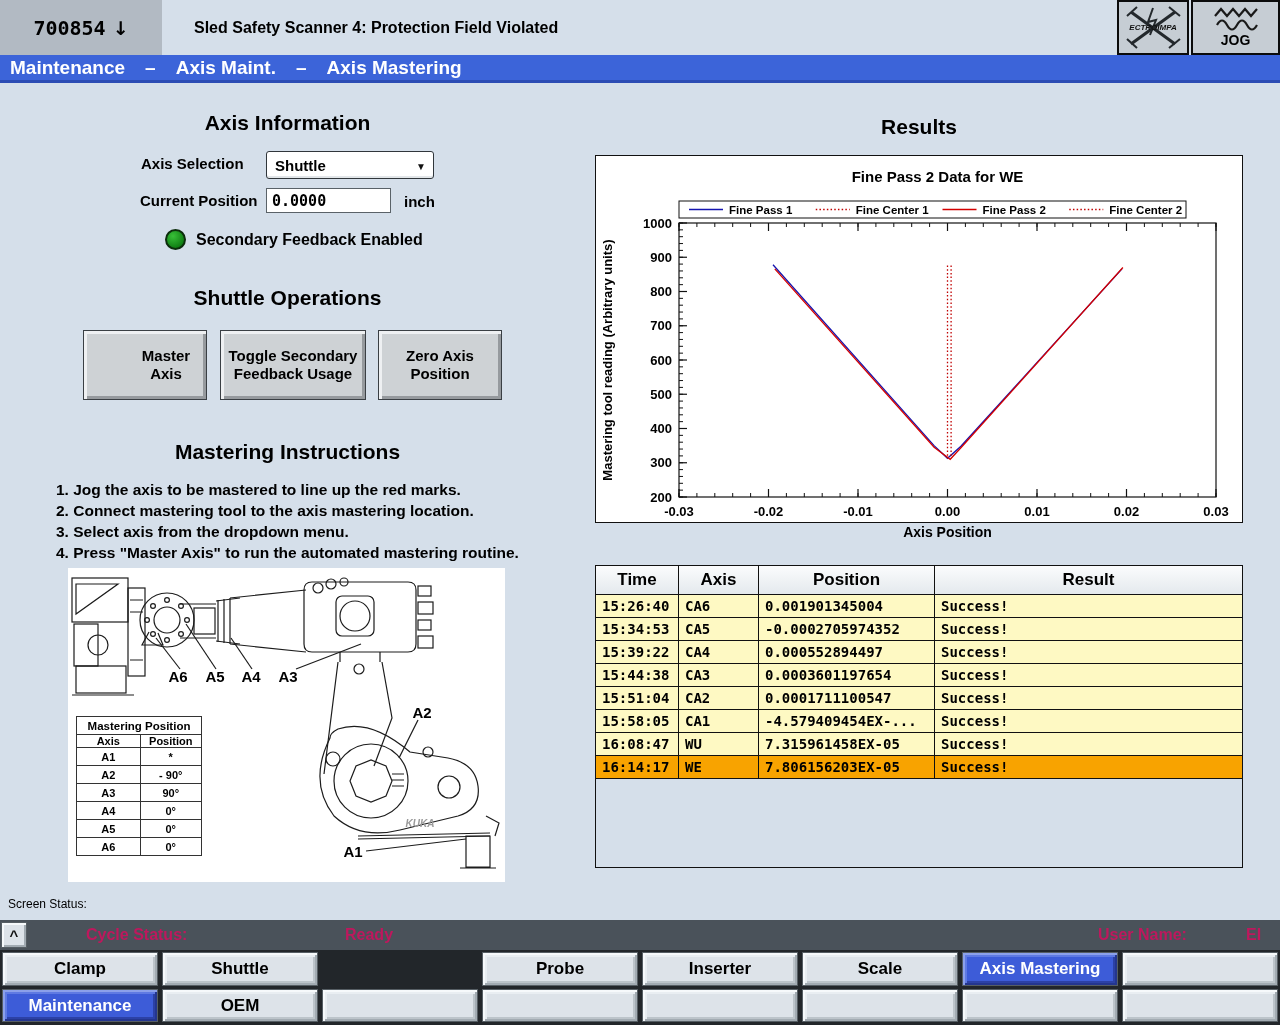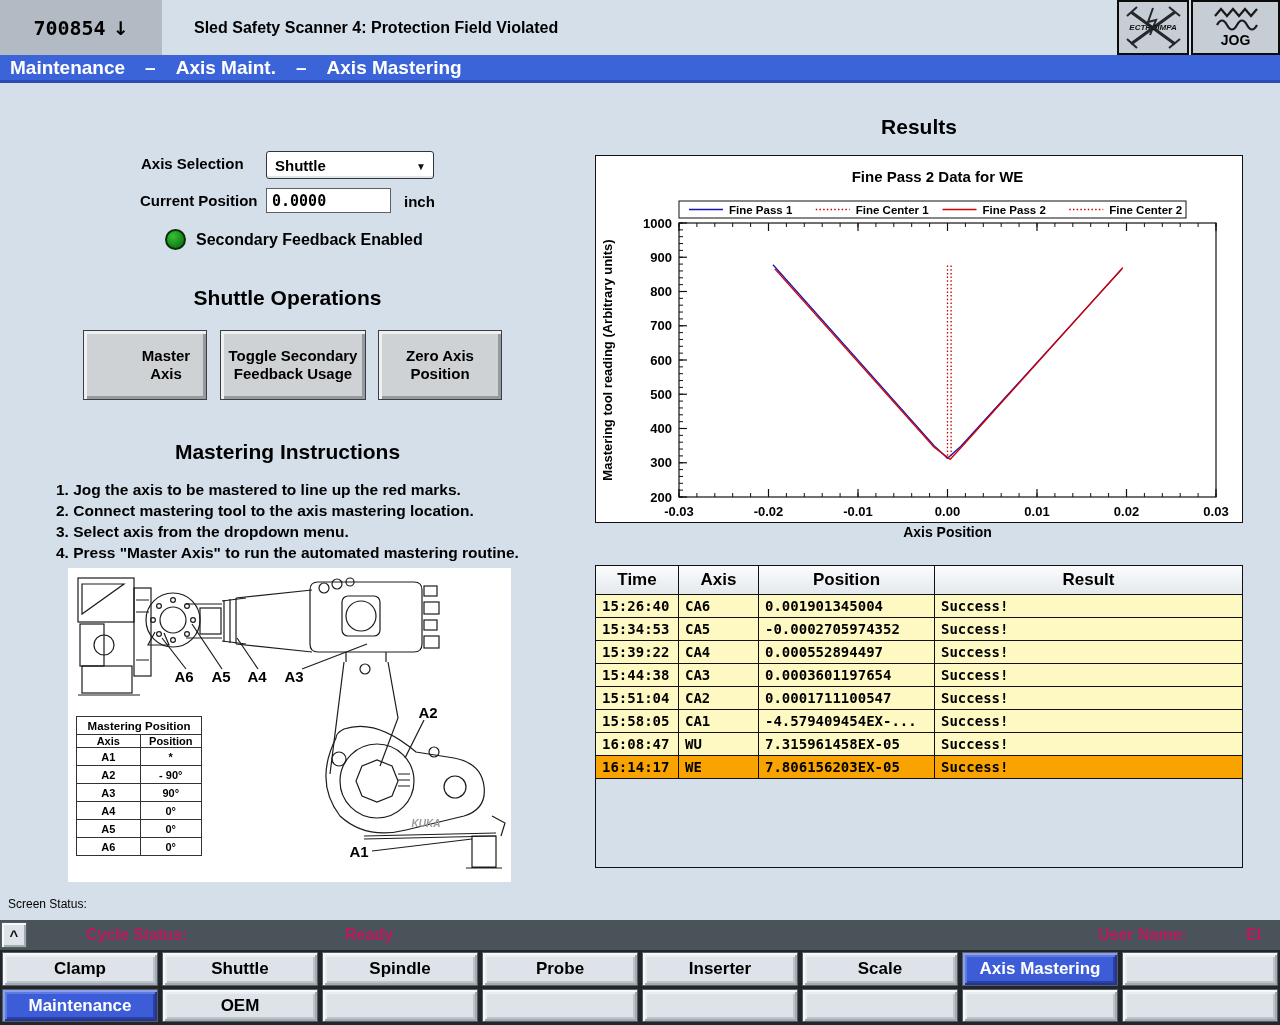--- a/index.html
+++ b/index.html
@@ -43,21 +43,21 @@
   .op-btn{position:absolute;top:330px;height:70px;background:#ced2d5;border:1px solid #3a3f44;
     box-shadow:inset 3px 3px 0 #eef0f2,inset -3px -3px 0 #969a9e;
     display:flex;align-items:center;justify-content:center;text-align:center;
     font:bold 15px "Liberation Sans",sans-serif;padding:0 6px;box-sizing:border-box;line-height:18px;}
   .op0{left:83px;width:124px;padding-left:48px;} .op1{left:220px;width:146px;} .op2{left:378px;width:124px;}
 
   #instrTitle{left:60px;top:440px;width:455px;}
   #instrList{position:absolute;left:56px;top:480px;width:475px;}
   #instrList p{margin:0 0 2px 0;font-weight:bold;font-size:15.5px;line-height:19px;}
 
-  #robotFig{position:absolute;left:68px;top:568px;width:437px;height:314px;background:#fff;padding-left:6px;}
+  #robotFig{position:absolute;left:68px;top:568px;width:437px;height:314px;background:#fff;}
   #masterTable{position:absolute;left:8px;top:148px;border-collapse:collapse;
     font:bold 11px "Liberation Sans",sans-serif;background:#fff;}
   #masterTable td,#masterTable th{border:1px solid #333;text-align:center;padding:0;}
   #masterTable .ttl{width:124px;height:17px;font-size:11.5px;}
   #masterTable td{height:17px;}
   #masterTable .ca{width:62px;} #masterTable .cp{width:60px;}
 
   
   #resultsTitle{left:595px;top:115px;width:648px;}
   #chartPanel{position:absolute;left:595px;top:155px;width:648px;height:368px;background:#fff;
@@ -130,20 +130,21 @@
   </div>
 
   <div class="nav" id="breadcrumb">
       <span>Maintenance</span>
       <span>–</span>
       <span>Axis Maint.</span>
       <span>–</span>
       <span>Axis Mastering</span>
     </div>
 
+  <div class="h-title" id="axisInfoTitle">Axis Information</div>
 
   <div class="flabel" style="left:141px;top:155px;">Axis Selection</div>
   <div class="dropdown">
     <span>Shuttle</span>
     <span class="sel-arrow">▼</span>
   </div>
 
   <div class="flabel" style="left:140px;top:192px;">Current Position</div>
   <input class="tinput" readonly="" value="0.0000" style="">
   <div class="flabel" style="left:404px;top:193px;">inch</div>
@@ -510,21 +511,20 @@
     <span>^</span>
   </div>
   <div class="cyc-txt" id="cycleLabel">Cycle Status:</div>
   <div class="cyc-txt" id="cycleValue">Ready</div>
   <div class="cyc-txt" id="userLabel">User Name:</div>
   <div class="cyc-txt" id="userValue">EI</div>
 
   <div id="navBottom">
       <div class="nav-btn" style="left: 2px; top: 2px; width: 156px; height: 34px;">Clamp</div>
       <div class="nav-btn" style="left: 162px; top: 2px; width: 156px; height: 34px;">Shuttle</div>
-      <div class="nav-btn" style="left: 322px; top: 2px; width: 156px; height: 34px;">Spindle</div>
       <div class="nav-btn" style="left: 482px; top: 2px; width: 156px; height: 34px;">Probe</div>
       <div class="nav-btn" style="left: 642px; top: 2px; width: 156px; height: 34px;">Inserter</div>
       <div class="nav-btn" style="left: 802px; top: 2px; width: 156px; height: 34px;">Scale</div>
       <div class="nav-btn active" style="left: 962px; top: 2px; width: 156px; height: 34px;">Axis Mastering</div>
       <div class="nav-btn" style="left: 1122px; top: 2px; width: 156px; height: 34px;"></div>
       <div class="nav-btn active" style="left: 2px; top: 39px; width: 156px; height: 33px;">Maintenance</div>
       <div class="nav-btn" style="left: 162px; top: 39px; width: 156px; height: 33px;">OEM</div>
       <div class="nav-btn" style="left: 322px; top: 39px; width: 156px; height: 33px;"></div>
       <div class="nav-btn" style="left: 482px; top: 39px; width: 156px; height: 33px;"></div>
       <div class="nav-btn" style="left: 642px; top: 39px; width: 156px; height: 33px;"></div>

